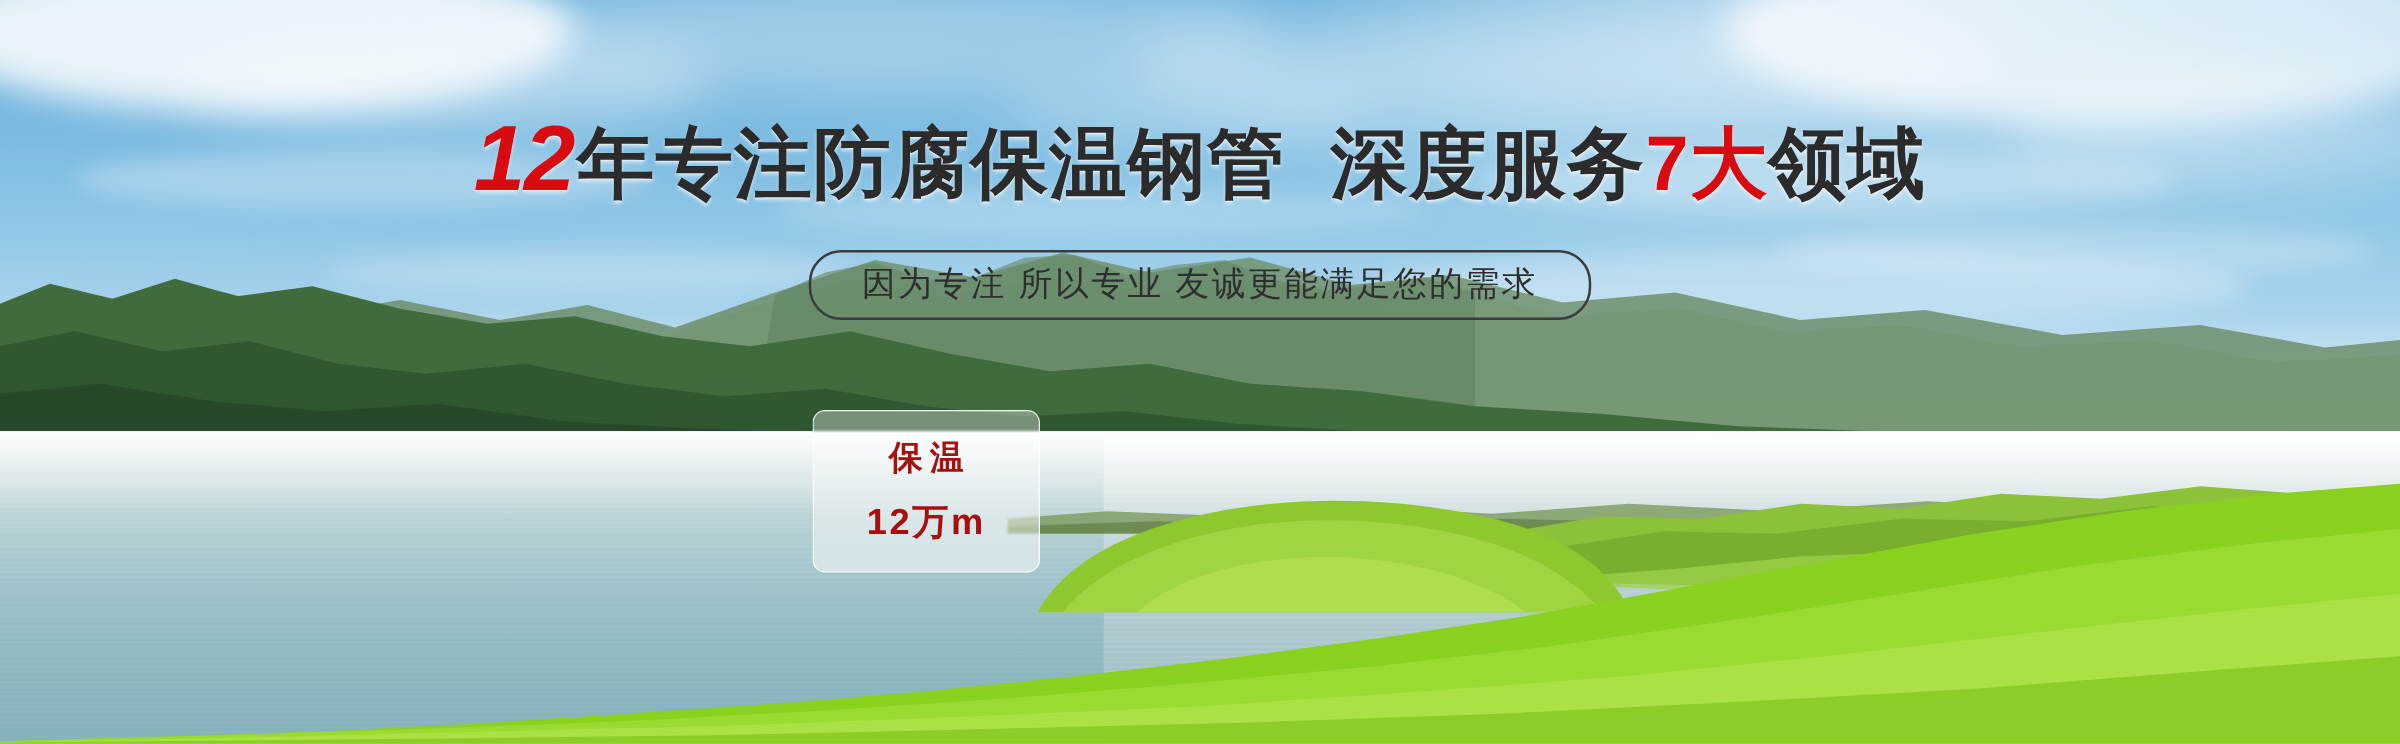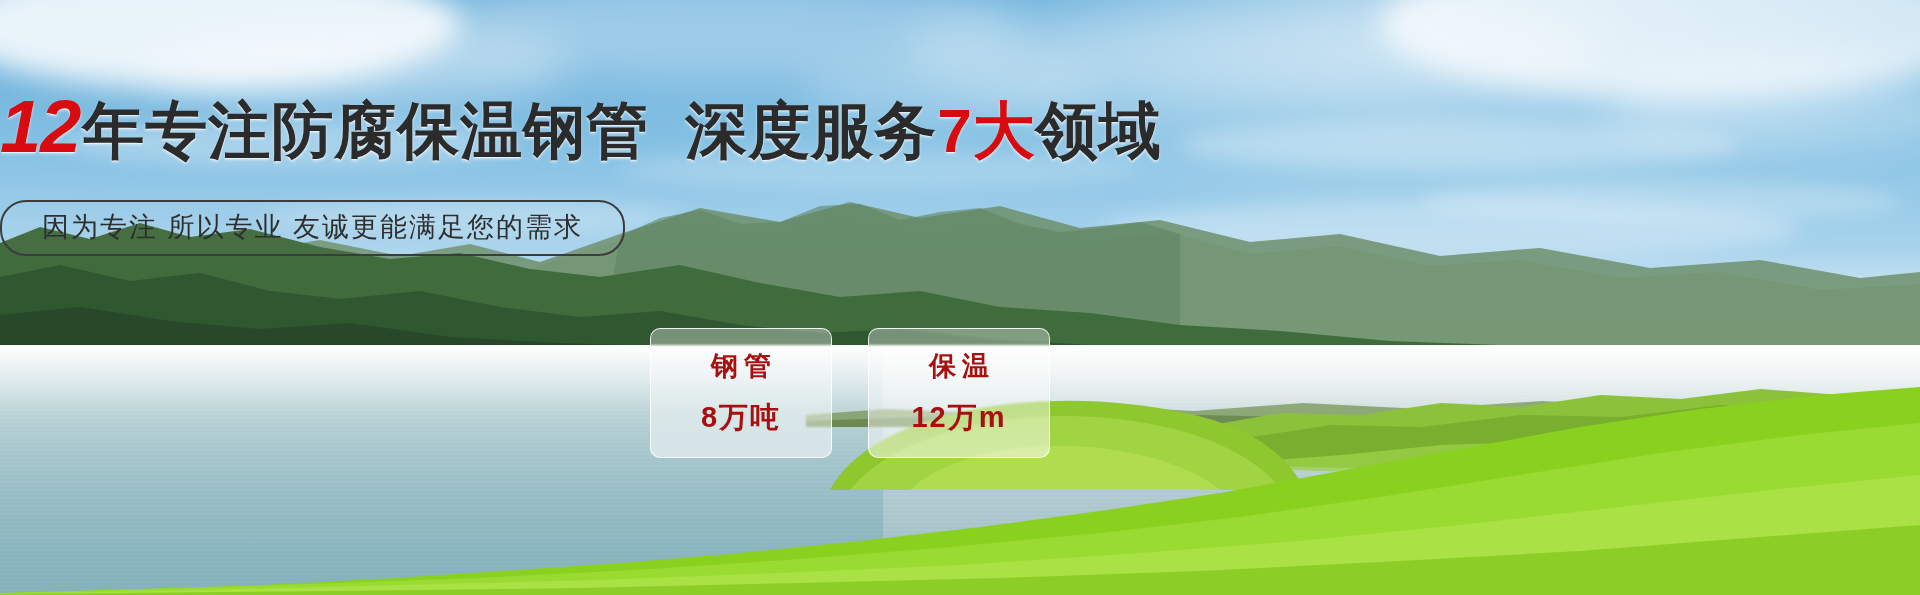--- a/index.html
+++ b/index.html
@@ -127,20 +127,21 @@
   }
 
   
   .content {
     position:absolute; inset:0;
     z-index:40;
   }
 
   .headline {
     position:absolute; left:0; right:0; top:84px;
+    text-align:center;
     font-size:62px;
     font-weight:bold;
     letter-spacing:1px;
     color:#2b2b2b;
     white-space:nowrap;
     text-shadow:0 2px 3px rgba(255,255,255,.55), 0 1px 0 rgba(255,255,255,.5);
   }
   .headline .num {
     color:#d70b10;
     font-size:74px;
@@ -148,21 +149,21 @@
     letter-spacing:-1px;
     padding-right:2px;
   }
   .headline .red {
     color:#d70b10;
   }
   .headline .gap { display:inline-block; width:36px; }
 
   .subtitle-wrap {
     position:absolute; left:0; right:0; top:200px;
-    display:flex; justify-content:flex-start;
+    display:flex; justify-content:center;
   }
   .subtitle {
     border:2px solid #3c3c3c;
     border-radius:26px;
     padding:7px 40px 9px;
     font-size:27px;
     color:#2e2e2e;
     letter-spacing:2px;
     white-space:nowrap;
     background:rgba(255,255,255,.03);
@@ -296,24 +297,20 @@
     <div class="headline">
       <span class="num">12</span><span>年专注防腐保温钢管</span><span class="gap"></span><span>深度服务</span><span class="red">7大</span><span>领域</span>
     </div>
 
     <div class="subtitle-wrap">
       <div class="subtitle">因为专注  所以专业  友诚更能满足您的需求</div>
     </div>
 
     <div class="cards">
 
-      <div class="card">
-        <div class="card-title">钢管</div>
-        <div class="card-value"><span>8万吨</span></div>
-      </div>
 
 
       <div class="card">
         <div class="card-title">保温</div>
         <div class="card-value"><span>12万m</span></div>
       </div>
 
     </div>
 
   </div>

